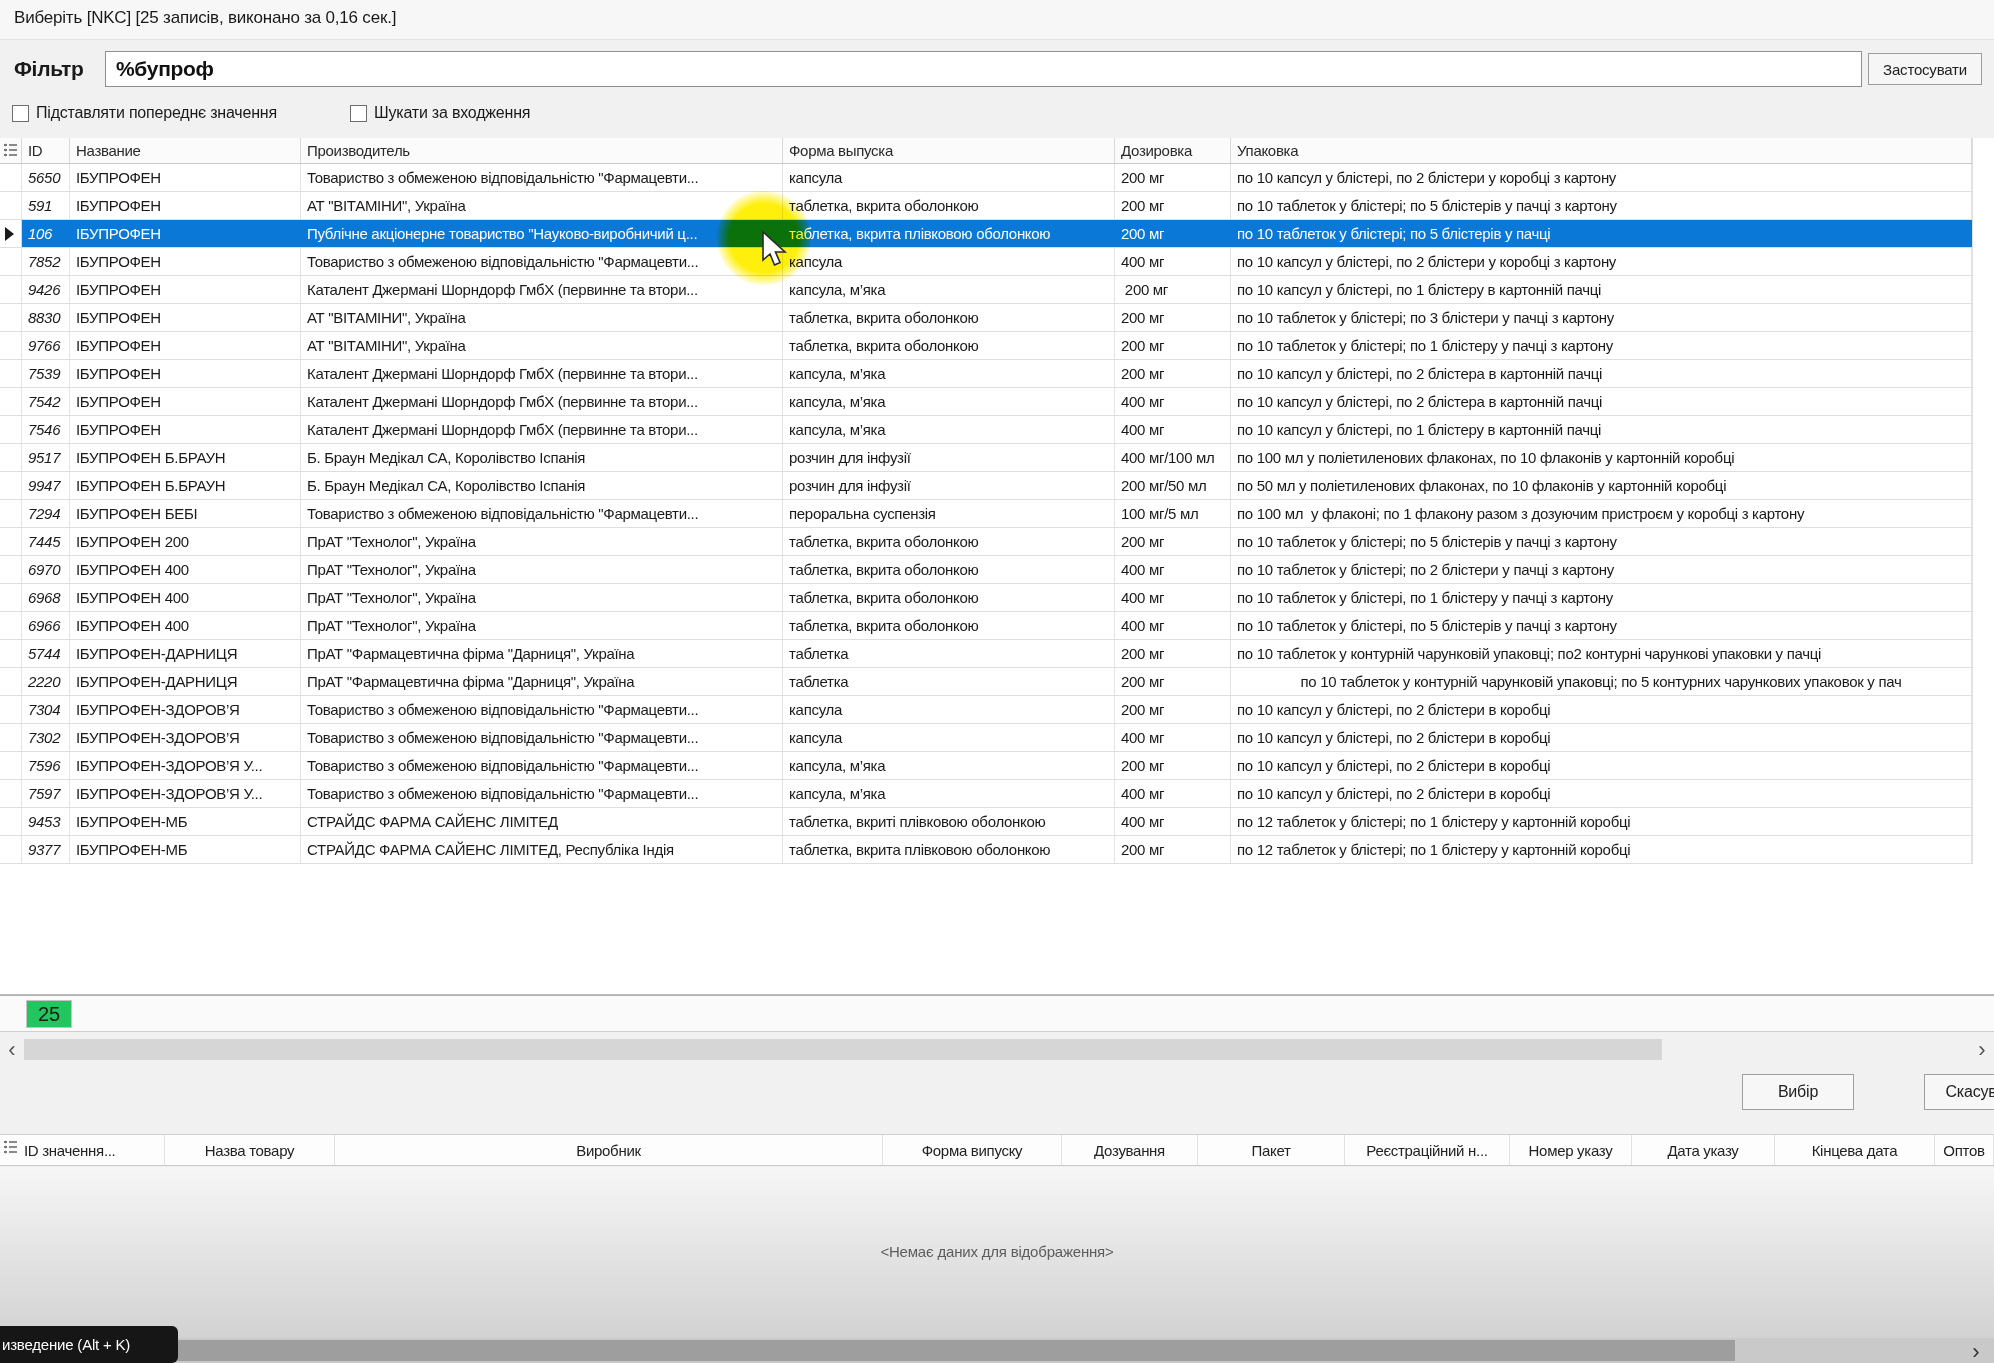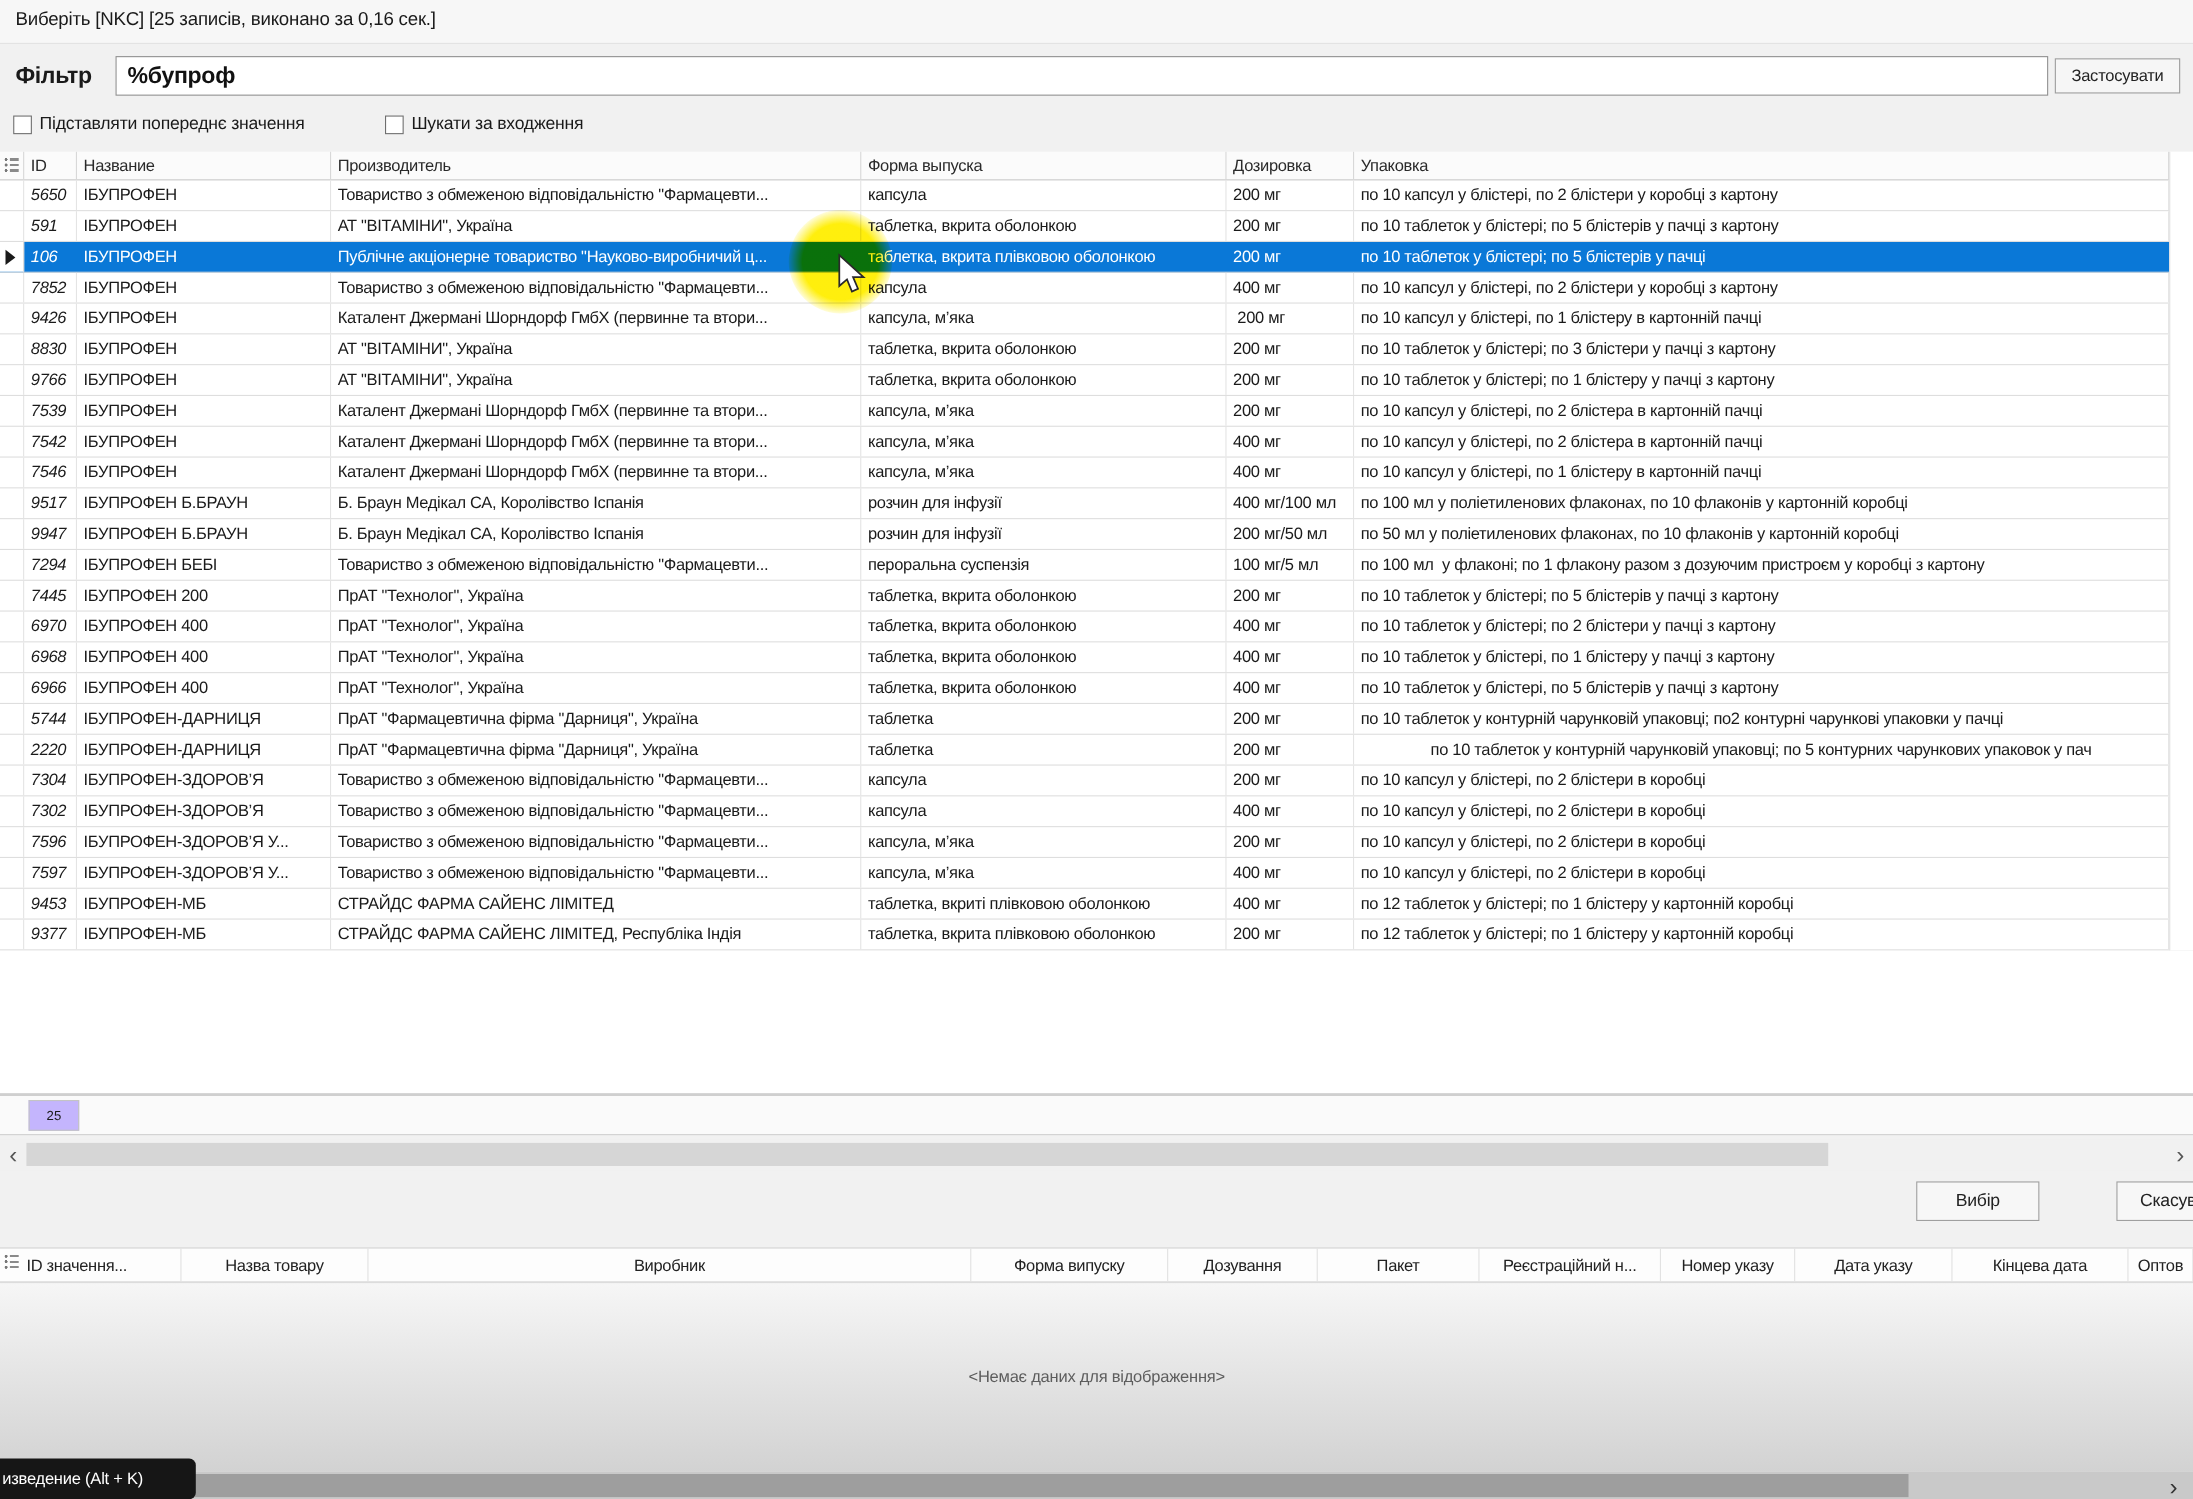--- a/index.html
+++ b/index.html
@@ -47,22 +47,22 @@
   .marker-arrow {
     position:absolute; left:5px; top:7px; width:0; height:0;
     border-left:9px solid #1a1a1a; border-top:7px solid transparent; border-bottom:7px solid transparent;
   }
   .corner-icon { position:absolute; left:4px; top:5px; }
   .right-strip { position:absolute; right:0; top:0; width:22px; height:726px; border-left:1px solid #e0e0e0; background:#fff; }
 
   
   .count-bar { position:absolute; left:0; top:995px; width:1994px; height:37px; background:#fafafa; border-top:1px solid #b3b3b3; border-bottom:1px solid #cfcfcf; }
   .count-cell {
-    position:absolute; left:26px; top:4px; width:46px; height:28px; background:#c4b5fd;
-    border:1px solid #c4c4c4; font-size:12px; display:flex; align-items:center; justify-content:center;
+    position:absolute; left:26px; top:4px; width:46px; height:28px; background:#22c55e;
+    border:1px solid #c4c4c4; font-size:20px; display:flex; align-items:center; justify-content:center;
   }
 
   
   .hscroll { position:absolute; left:0; top:1036px; width:1994px; height:28px; background:#f1f1f1; }
   .hscroll .thumb { position:absolute; left:24px; top:3px; width:1638px; height:21px; background:#d6d6d6; }
   .sb-arrow { position:absolute; top:0; width:20px; height:28px; font-size:22px; color:#555; display:flex; align-items:center; justify-content:center; }
   .sb-left { left:2px; } .sb-right { right:2px; }
 
   
   .act-btn { position:absolute; top:1074px; height:36px; background:#f7f7f7; border:1px solid #9f9f9f;

